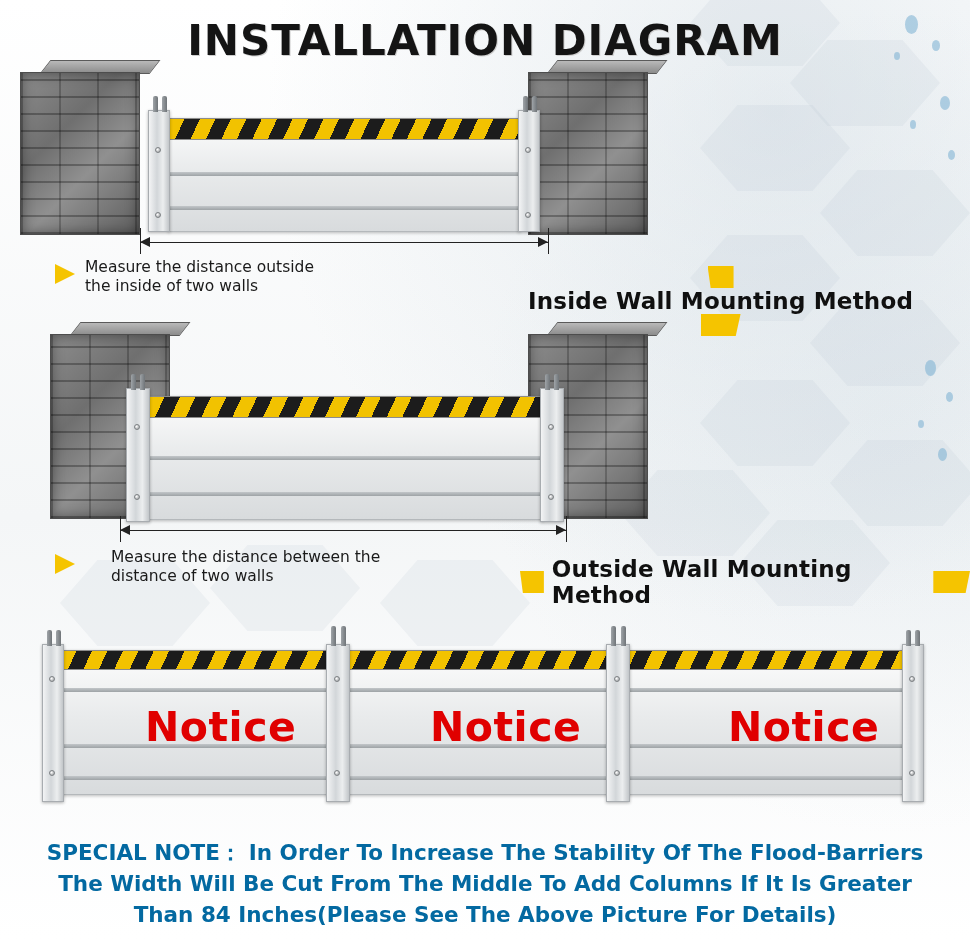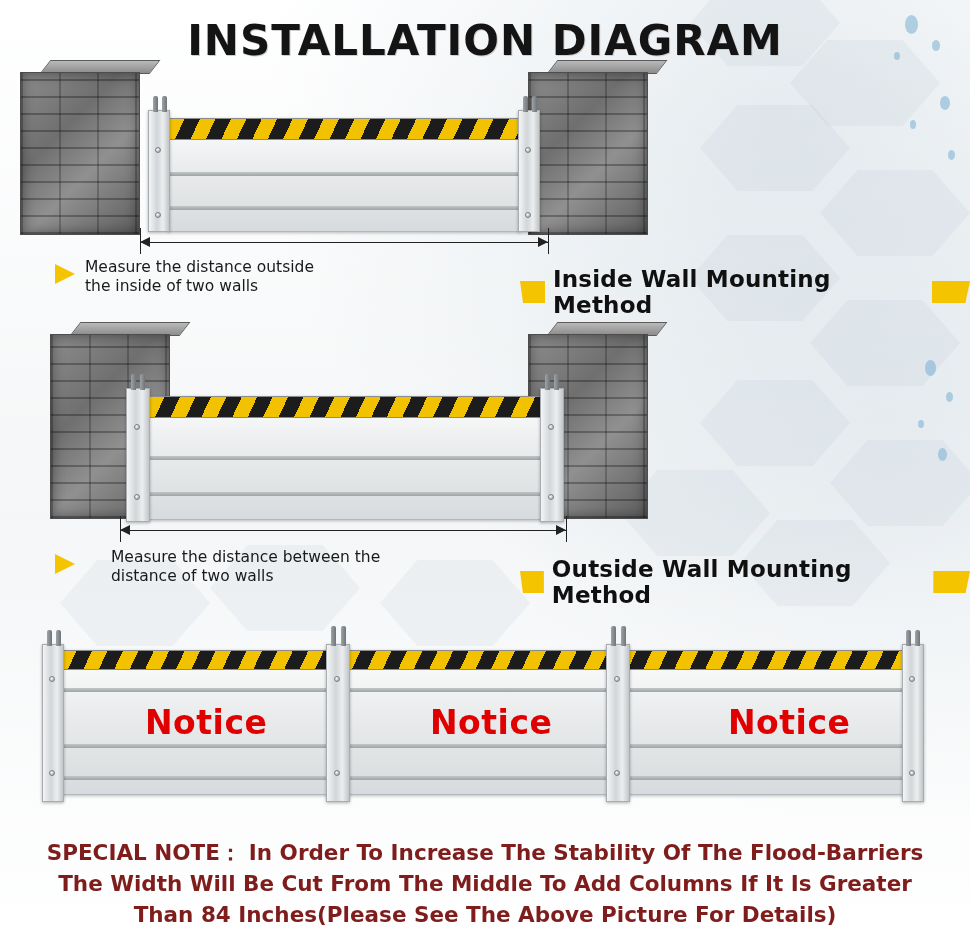--- a/index.html
+++ b/index.html
@@ -158,30 +158,30 @@
     width: 40px; height: 22px;
     background: #f5c400;
     clip-path: polygon(0 0, 100% 0, 88% 100%, 0 100%);
   }
 
   
   .notice-text {
     position: absolute;
     color: #e00000;
     font-weight: bold;
-    font-size: 33px;
+    font-size: 41px;
     font-family: "DejaVu Sans", sans-serif;
     letter-spacing: 0.5px;
   }
 
   .special-note {
     position: absolute;
     left: 0; width: 100%;
     text-align: center;
-    color: #7f1d1d;
+    color: #0369a1;
     font-weight: bold;
     font-size: 21.5px;
     line-height: 1.42;
     font-family: "DejaVu Sans", sans-serif;
   }
 </style>
 </head>
 <body>
 
 <div class="bg-hex"></div>
@@ -243,21 +243,21 @@
   <div class="arrow-r" style="left:538px;top:237px;"></div>
 
   <div class="caption" style="left:55px;top:258px;width:360px;">
     <div class="chevron"></div>
     <div class="caption-text">
       <span>Measure the distance outside</span><br>
       <span>the inside of two walls</span>
     </div>
   </div>
 
-  <div class="banner" style="left:520px;top:266px;">
+  <div class="banner" style="left:520px;top:266px;flex-direction:column;">
     <div class="banner-bar"></div>
     <div class="banner-label">Inside Wall  Mounting Method</div>
     <div class="banner-tail"></div>
   </div>
 </div>
 
 <div>
 
   <div class="wall-top" style="left:75px;top:322px;width:110px;height:14px;"></div>
   <div class="wall" style="left:50px;top:334px;width:120px;height:185px;"></div>

